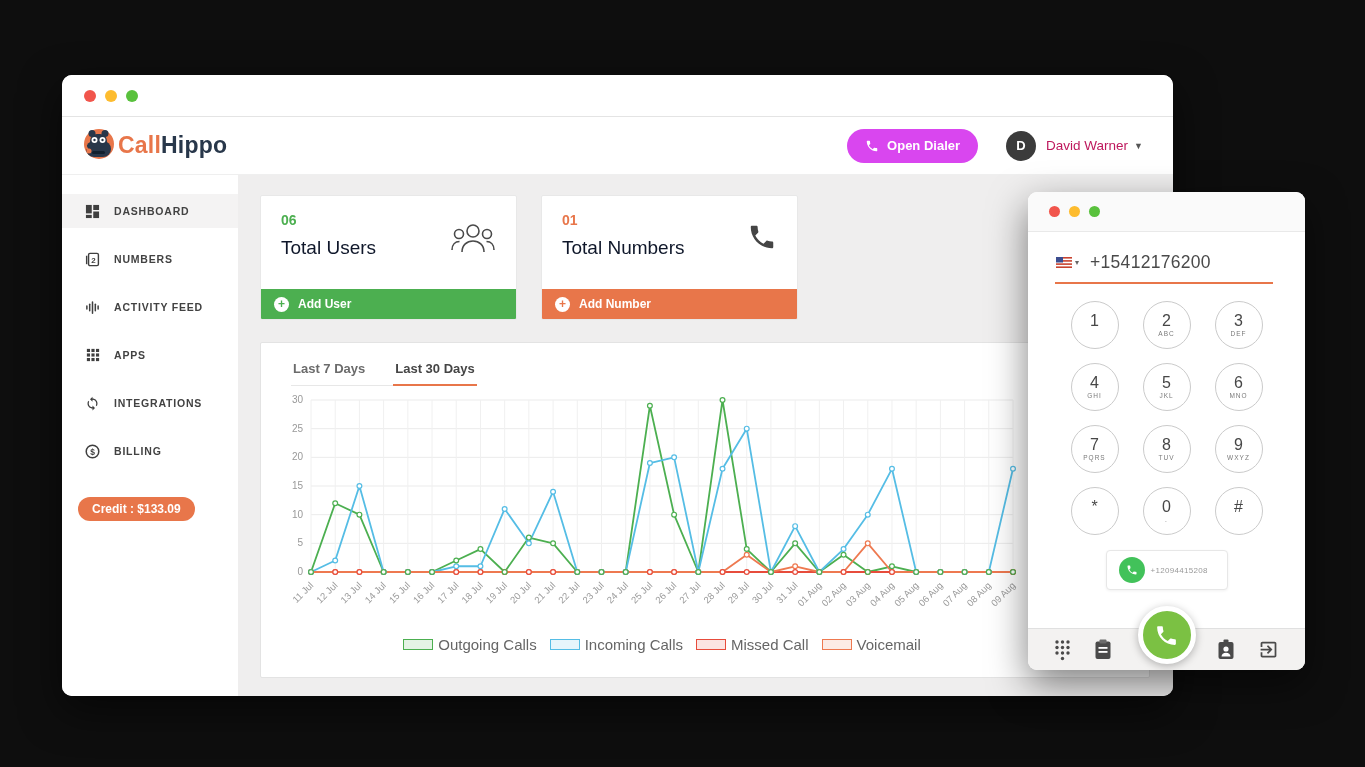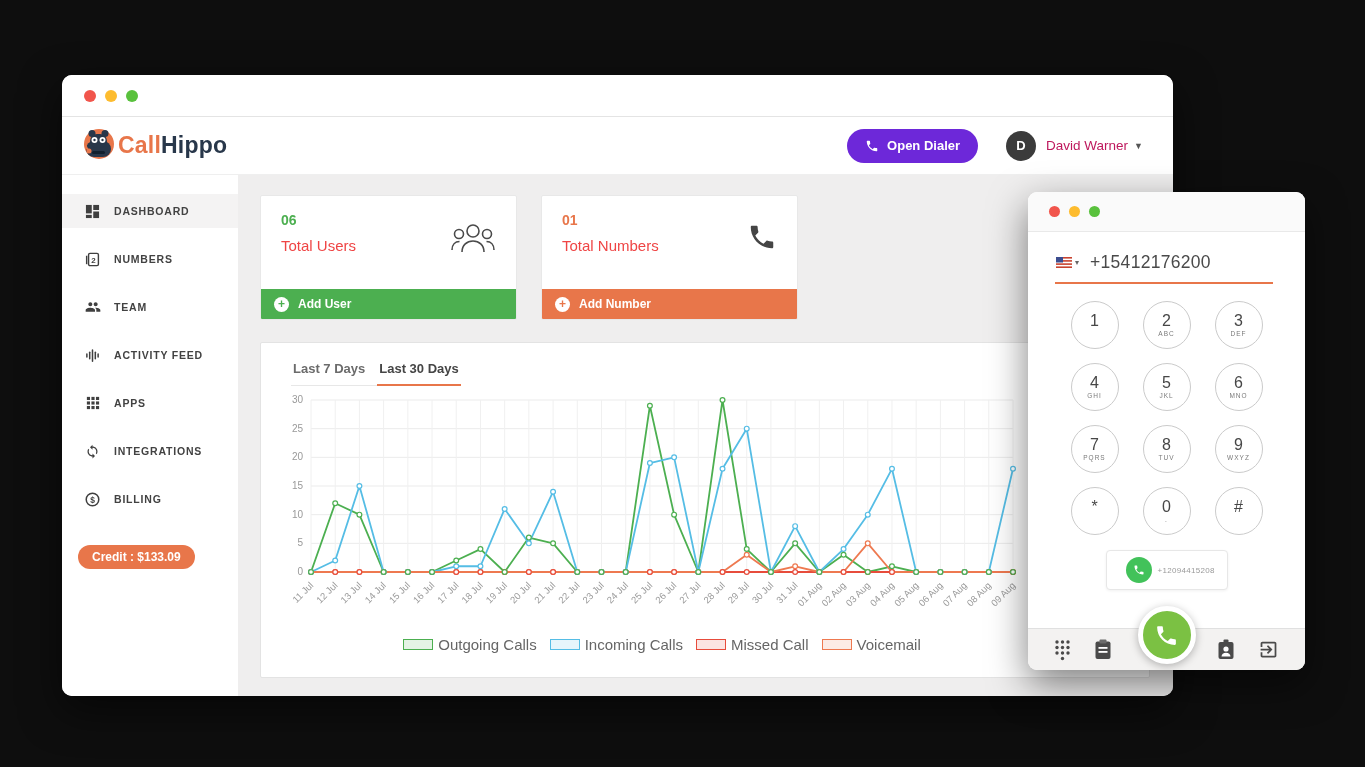--- a/index.html
+++ b/index.html
@@ -19,21 +19,21 @@
     display:flex; align-items:center; padding-left:22px; }
   .lights { display:flex; gap:9px; }
   .light { width:12px; height:12px; border-radius:50%; }
   .light.red{ background:#f1554c; } .light.yellow{ background:#fdbc2f; } .light.green{ background:#59c13d; }
 
   .app-header { height:58px; display:flex; align-items:center; padding:0 30px 0 16px; border-bottom:1px solid #efefef; background:#fff; }
   .brand { display:flex; align-items:center; gap:0; }
   .brand-name { font-size:23px; font-weight:bold; letter-spacing:.2px; }
   .brand-name .c1 { color:#e8764a; } .brand-name .c2 { color:#28374a; }
   .header-right { margin-left:auto; display:flex; align-items:center; }
-  .open-dialer-btn { display:flex; align-items:center; gap:8px; background:#6d28d9; color:#fff;
+  .open-dialer-btn { display:flex; align-items:center; gap:8px; background:#d946ef; color:#fff;
     border:none; height:34px; padding:0 18px; border-radius:17px; font-size:13px; font-weight:bold; cursor:pointer; }
   .avatar { width:30px; height:30px; border-radius:50%; background:#3b3b3b; color:#fff;
     display:flex; align-items:center; justify-content:center; font-size:13px; font-weight:bold; margin-left:28px; }
   .user-name { font-size:13.5px; color:#be185d; margin-left:10px; font-weight:500; }
   .caret { font-size:9px; color:#555; margin-left:6px; }
 
   .window-body { display:flex; height:521px; }
   
   .sidebar { width:176px; background:#fff; padding-top:19px; flex-shrink:0; }
   .side-item { height:34px; display:flex; align-items:center; padding-left:22px; gap:13px;
@@ -43,29 +43,29 @@
   .side-label { font-size:10.5px; font-weight:bold; letter-spacing:.8px; color:#424242; }
   .credit-badge { margin:15px 0 0 16px; display:inline-block; background:#e8764a; color:#fff;
     font-size:12px; font-weight:bold; padding:5px 14px; border-radius:13px; }
 
   
   .content { flex:1; background:#efeeee; padding:20px 23px 0 22px; }
   .cards-row { display:flex; gap:24px; }
   .stat-card { width:257px; background:#fff; border:1px solid #e8e8e8; border-radius:2px; overflow:hidden; }
   .stat-top { padding:16px 28px 14px 20px; position:relative; height:93px; }
   .stat-value { font-size:14px; font-weight:bold; }
-  .stat-label { font-size:15px; color:#ef4444; margin-top:9px; }
+  .stat-label { font-size:19px; color:#0f172a; margin-top:9px; }
   .stat-icon { position:absolute; right:20px; top:26px; }
   .stat-action { height:30px; display:flex; align-items:center; gap:9px; padding-left:13px;
     color:#fff; font-size:12px; font-weight:bold; cursor:pointer; }
   .plus-circle { width:15px; height:15px; border-radius:50%; background:#fff;
     display:flex; align-items:center; justify-content:center; font-size:12px; font-weight:bold; line-height:1; }
 
   .chart-card { margin-top:22px; background:#fff; border:1px solid #e3e3e3; border-radius:2px; height:336px; padding:14px 0 0 0; }
-  .tabs { display:inline-flex; gap:10px; margin-left:30px; border-bottom:1px solid #e7e7e7; }
+  .tabs { display:inline-flex; gap:26px; margin-left:30px; border-bottom:1px solid #e7e7e7; }
   .tab { font-size:13px; font-weight:bold; color:#6b6b6b; padding:4px 2px 8px 2px;
     border-bottom:2px solid transparent; margin-bottom:-1px; cursor:pointer; }
   .tab.active { color:#454545; border-bottom-color:#e8764a; }
   .legend-row { width:702px; margin-left:50px; display:flex; justify-content:center; gap:13px; margin-top:0px; }
   .legend-item { display:flex; align-items:center; gap:5px; }
   .legend-swatch { width:30px; height:11px; border-style:solid; border-width:1.5px; }
   .legend-label { font-size:15px; color:#666; }
 
   
   .dialer-window { position:absolute; left:1028px; top:192px; width:277px; height:478px;
@@ -76,21 +76,21 @@
   .number-row { display:flex; align-items:center; padding:20px 0 0 28px; }
   .dial-number { font-size:17.5px; color:#4a4a4a; margin-left:11px; letter-spacing:.3px; }
   .number-underline { width:218px; height:2px; background:#e8764a; margin:9px 0 0 27px; }
   .flag-caret { font-size:8px; color:#666; margin-left:3px; }
   .dialpad { display:grid; grid-template-columns:repeat(3,72px); justify-content:center; row-gap:14px; margin-top:17px; }
   .key { width:48px; height:48px; border:1px solid #cbcbcb; border-radius:50%; background:#fff;
     margin:0 auto; display:flex; flex-direction:column; align-items:center; justify-content:center; cursor:pointer; }
   .key .digit { font-size:16px; color:#474747; line-height:1.05; }
   .key .letters { font-size:6.5px; color:#7a7a7a; letter-spacing:1px; margin-top:1px; min-height:7px; }
   .caller-chip { width:122px; height:40px; margin:15px auto 0 auto; background:#fff; border:1px solid #e7e7e7;
-    border-radius:4px; box-shadow:0 1px 3px rgba(0,0,0,.06); display:flex; align-items:center; padding-left:19px; gap:6px; cursor:pointer; }
+    border-radius:4px; box-shadow:0 1px 3px rgba(0,0,0,.06); display:flex; align-items:center; padding-left:12px; gap:6px; cursor:pointer; }
   .chip-phone { width:26px; height:26px; border-radius:50%; background:#42c25a; display:flex; align-items:center; justify-content:center; }
   .chip-number { font-size:8px; color:#9a9a9a; letter-spacing:.3px; }
   .dialer-bottombar { position:absolute; left:0; right:0; bottom:0; height:42px; background:#f3f2f1;
     border-top:1px solid #e0e0e0; display:flex; align-items:center; justify-content:space-between; padding:0 26px; }
   .bottom-spacer { width:58px; }
   .call-btn { position:absolute; left:50%; transform:translateX(-50%); bottom:6px; width:58px; height:58px;
     border-radius:50%; background:#7bc143; border:5px solid #fff; box-shadow:0 2px 9px rgba(0,0,0,.28);
     display:flex; align-items:center; justify-content:center; cursor:pointer; }
   .bottom-icon { cursor:pointer; display:flex; align-items:center; }
 </style>
@@ -153,28 +153,20 @@
           </div>
           <div class="side-item">
             <span class="icon">
               <svg width="15" height="15" viewBox="0 0 16 16">
                 <rect x="3.8" y="1.5" width="10.5" height="13" rx="1.5" fill="none" stroke="#3f3f3f" stroke-width="1.5"></rect>
                 <rect x="1" y="4" width="1.5" height="9" fill="#3f3f3f"></rect>
                 <text x="9" y="11.3" font-size="8.5" font-weight="bold" fill="#3f3f3f" text-anchor="middle" font-family="Liberation Sans,sans-serif">2</text>
               </svg>
             </span>
             <span class="side-label">NUMBERS</span>
-          </div>
-          <div class="side-item">
-            <span class="icon">
-              <svg width="16" height="16" viewBox="0 0 24 24" fill="#3f3f3f">
-                <path d="M16 11c1.66 0 2.99-1.34 2.99-3S17.66 5 16 5c-1.66 0-3 1.34-3 3s1.34 3 3 3zm-8 0c1.66 0 2.99-1.34 2.99-3S9.66 5 8 5C6.34 5 5 6.34 5 8s1.34 3 3 3zm0 2c-2.33 0-7 1.17-7 3.5V19h14v-2.5c0-2.33-4.67-3.5-7-3.5zm8 0c-.29 0-.62.02-.97.05 1.16.84 1.97 1.97 1.97 3.45V19h6v-2.5c0-2.33-4.67-3.5-7-3.5z"></path>
-              </svg>
-            </span>
-            <span class="side-label">TEAM</span>
           </div>
           <div class="side-item">
             <span class="icon">
               <svg width="15" height="15" viewBox="0 0 16 16" stroke="#3f3f3f" stroke-width="1.6" stroke-linecap="round">
                 <line x1="2" y1="6.5" x2="2" y2="9.5"></line>
                 <line x1="5" y1="4.5" x2="5" y2="11.5"></line>
                 <line x1="8" y1="2" x2="8" y2="14"></line>
                 <line x1="11" y1="4.5" x2="11" y2="11.5"></line>
                 <line x1="14" y1="6.5" x2="14" y2="9.5"></line>
               </svg>

